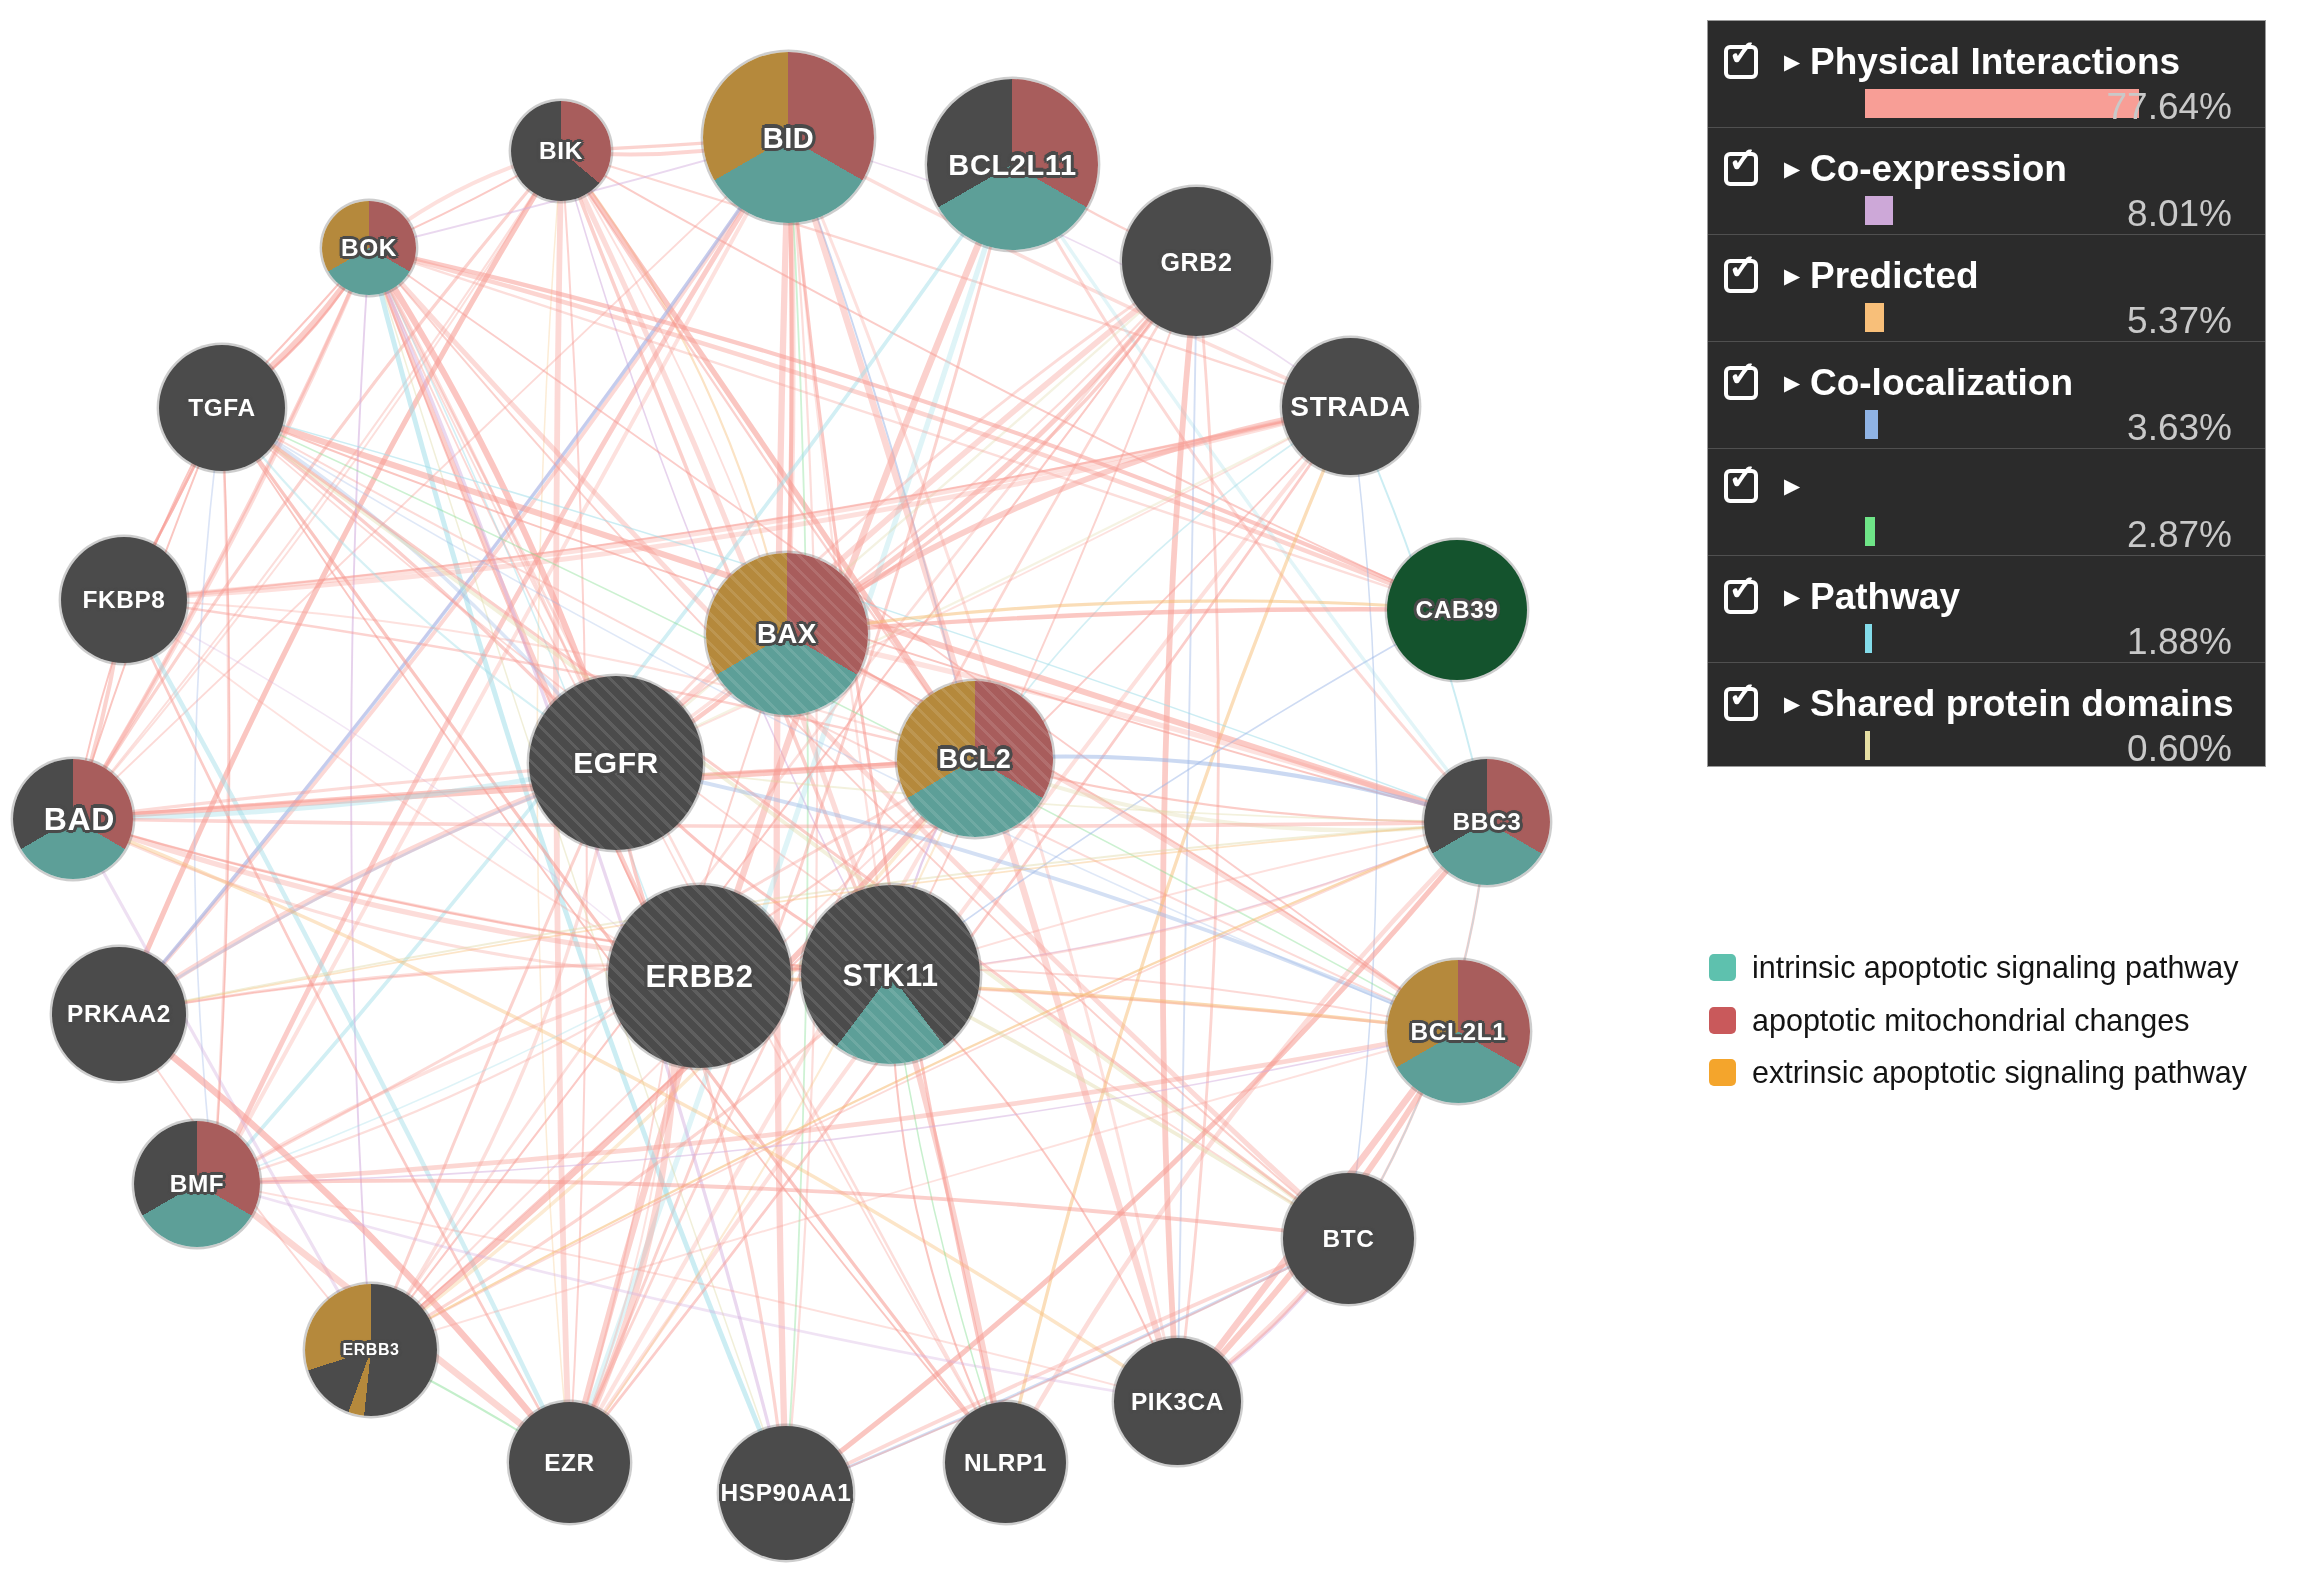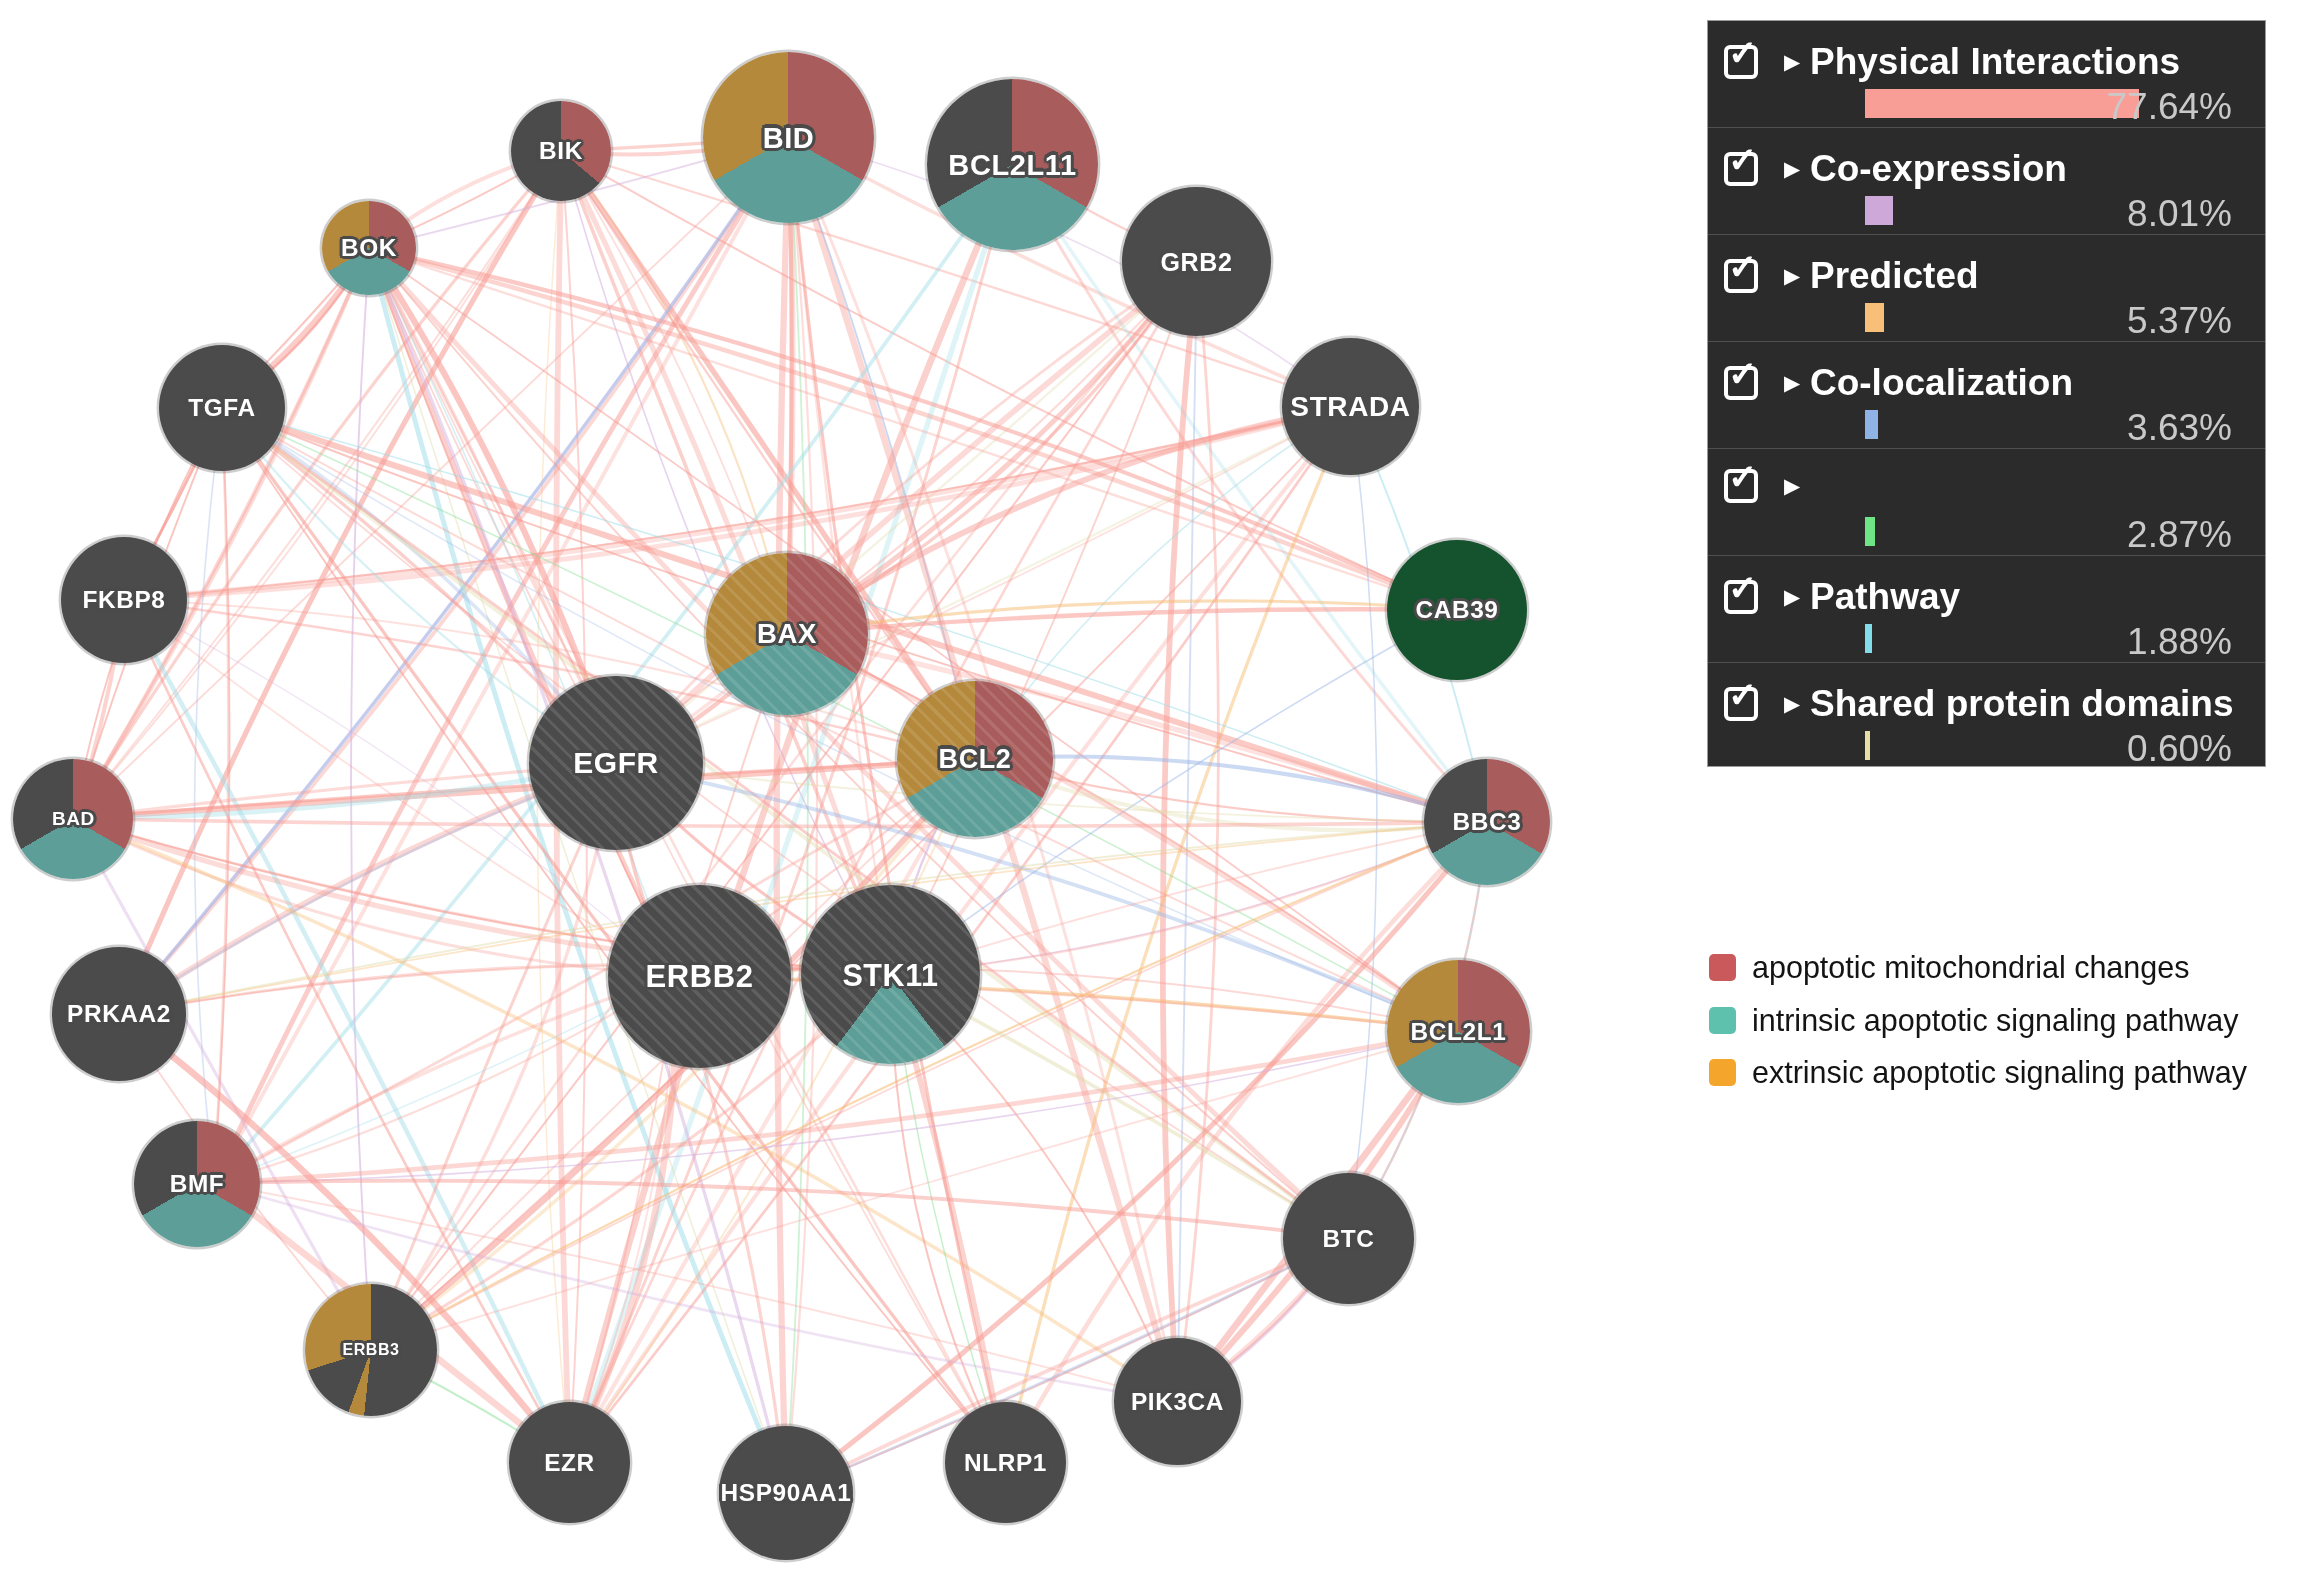--- a/index.html
+++ b/index.html
@@ -303,21 +303,21 @@
       </div>
       <div class="node" style="left: 897px; top: 681px; height: 156px; width: 156px; background: conic-gradient(rgb(168, 93, 92) 0deg, rgb(168, 93, 92) 120deg, rgb(93, 159, 152) 120deg, rgb(93, 159, 152) 240deg, rgb(181, 137, 60) 240deg, rgb(181, 137, 60) 360deg);">
         <div class="hatch"></div>
         <span class="lbl" style="font-size: 27px;">BCL2</span>
       </div>
       <div class="node" style="left: 529px; top: 676px; height: 174px; width: 174px; background: rgb(75, 75, 75);">
         <div class="hatch"></div>
         <span class="lbl" style="font-size: 30px;">EGFR</span>
       </div>
       <div class="node" style="left: 13.4px; top: 759px; height: 120px; width: 120px; background: conic-gradient(rgb(168, 93, 92) 0deg, rgb(168, 93, 92) 120deg, rgb(93, 159, 152) 120deg, rgb(93, 159, 152) 240deg, rgb(75, 75, 75) 240deg, rgb(75, 75, 75) 360deg);">
-        <span class="lbl" style="font-size: 19px;">BAD</span>
+        <span class="lbl" style="font-size: 32px; margin-left: 6px;">BAD</span>
       </div>
       <div class="node" style="left: 1424px; top: 759px; height: 126px; width: 126px; background: conic-gradient(rgb(168, 93, 92) 0deg, rgb(168, 93, 92) 120deg, rgb(93, 159, 152) 120deg, rgb(93, 159, 152) 240deg, rgb(75, 75, 75) 240deg, rgb(75, 75, 75) 360deg);">
         <span class="lbl" style="font-size: 24.4px;">BBC3</span>
       </div>
       <div class="node" style="left: 608px; top: 885px; height: 183px; width: 183px; background: rgb(75, 75, 75);">
         <div class="hatch"></div>
         <span class="lbl" style="font-size: 31px;">ERBB2</span>
       </div>
       <div class="node" style="left: 801px; top: 885px; height: 179px; width: 179px; background: conic-gradient(rgb(75, 75, 75) 0deg, rgb(75, 75, 75) 143deg, rgb(93, 159, 152) 143deg, rgb(93, 159, 152) 217deg, rgb(75, 75, 75) 217deg, rgb(75, 75, 75) 360deg);">
         <div class="hatch"></div>
@@ -426,26 +426,26 @@
           <span class="exp-arrow">▶</span>
           <span class="li-label">Shared protein domains</span>
         </div>
         <div class="bar" style="background: rgb(230, 223, 163); width: 4.9px;"></div>
         <span class="pct">0.60%</span>
       </div>
     </div>
 
   <div id="function-legend">
       <div class="fl-item">
+        <div class="fl-swatch" style="background: rgb(94, 193, 174);"></div>
+        <span class="fl-text">intrinsic apoptotic signaling pathway</span>
+      </div>
+      <div class="fl-item">
         <div class="fl-swatch" style="background: rgb(201, 89, 91);"></div>
         <span class="fl-text">apoptotic mitochondrial changes</span>
-      </div>
-      <div class="fl-item">
-        <div class="fl-swatch" style="background: rgb(94, 193, 174);"></div>
-        <span class="fl-text">intrinsic apoptotic signaling pathway</span>
       </div>
       <div class="fl-item">
         <div class="fl-swatch" style="background: rgb(244, 165, 44);"></div>
         <span class="fl-text">extrinsic apoptotic signaling pathway</span>
       </div>
     </div>
 </div>
 
 
 </body></html>

